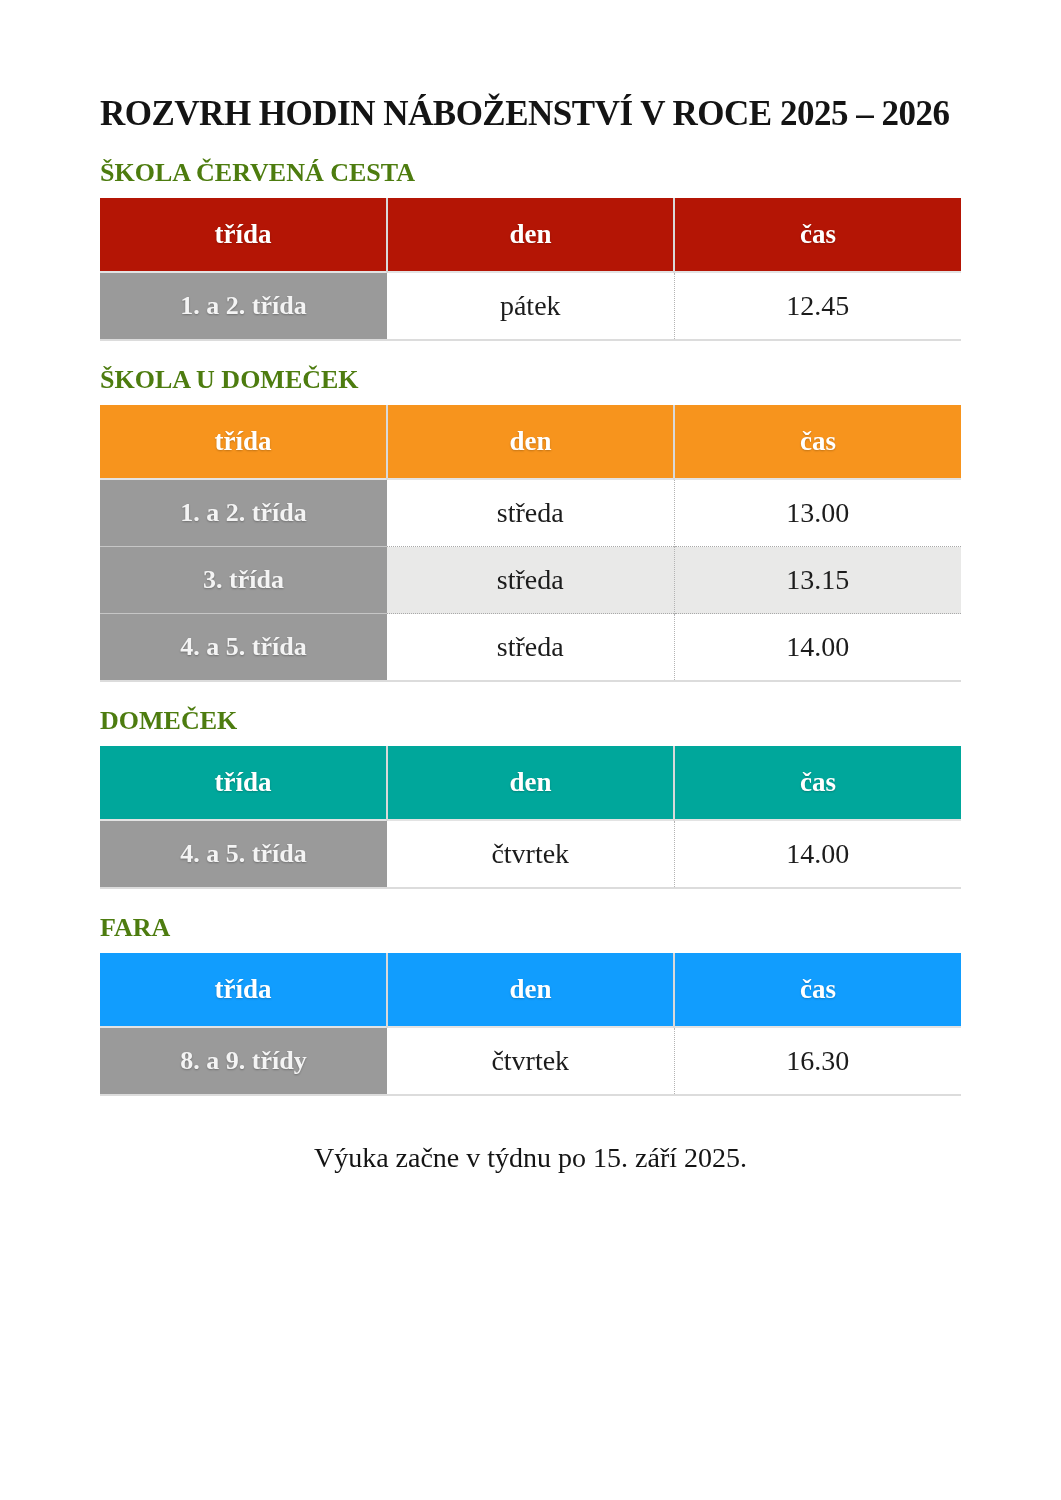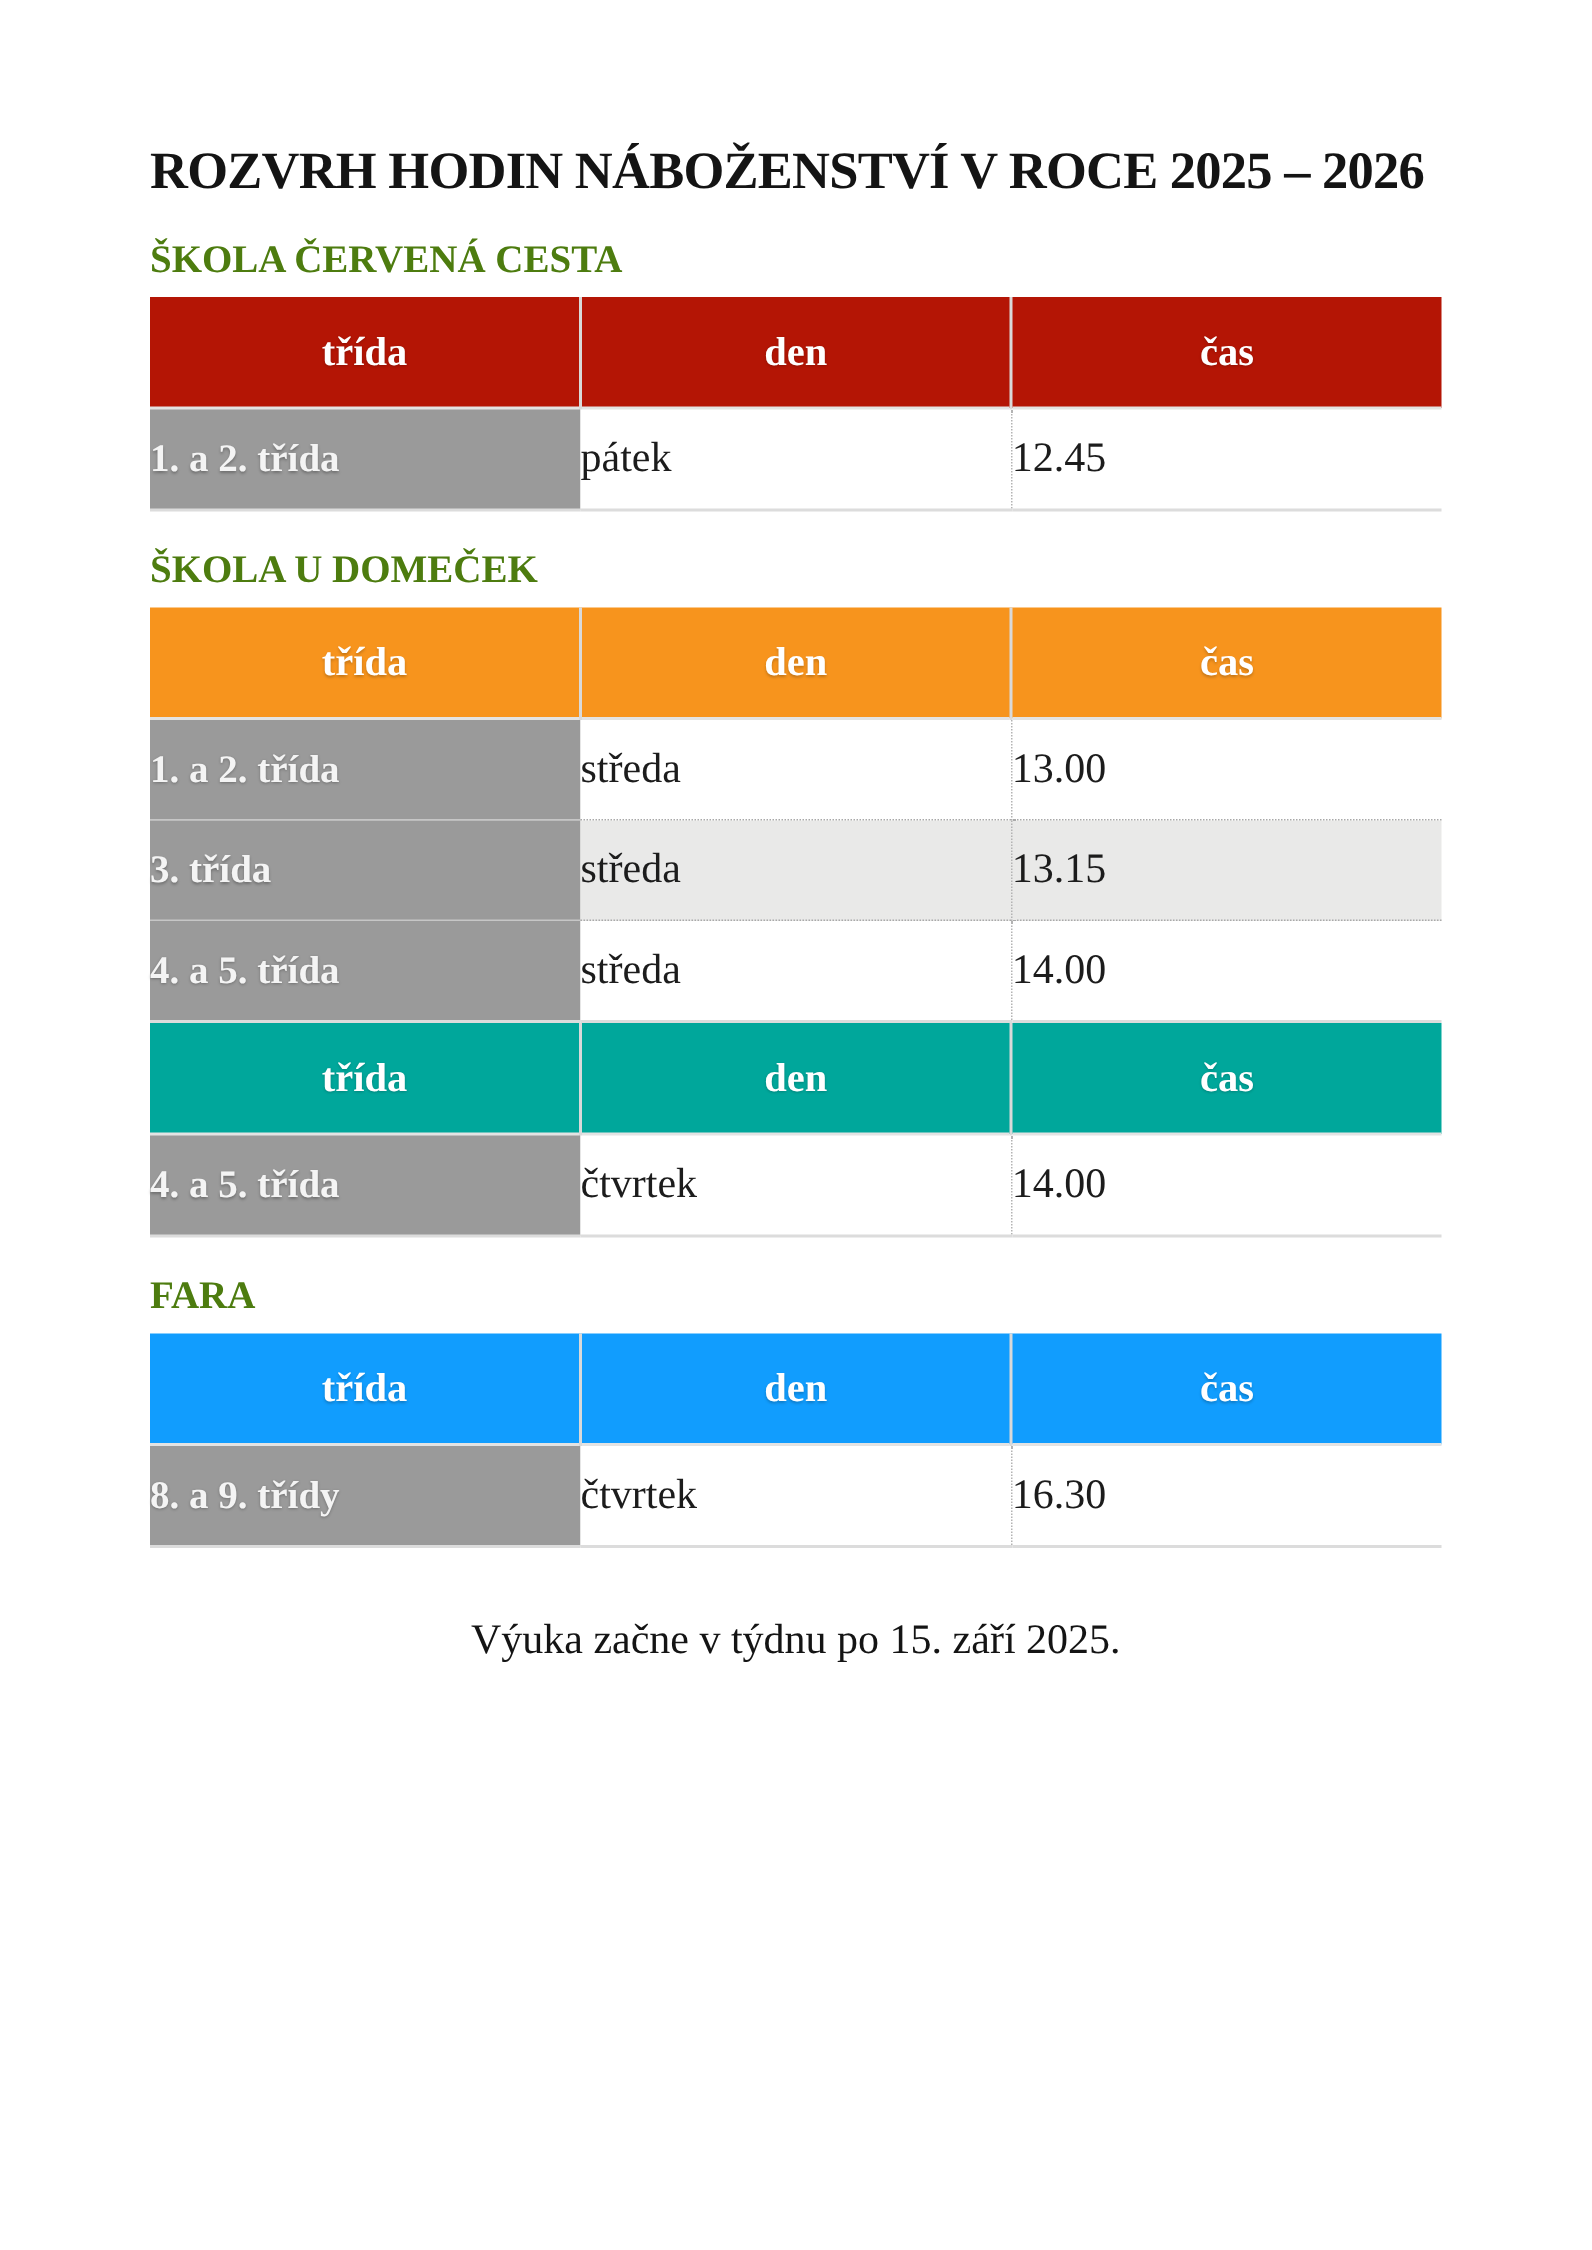--- a/index.html
+++ b/index.html
@@ -47,21 +47,21 @@
     text-align: center;
     vertical-align: middle;
     text-shadow: 0 1px 2px rgba(0,0,0,0.22);
     padding: 0;
   }
   table.schedule th + th {
     border-left: 2px solid #d9d9d9;
   }
   table.schedule td {
     height: 66px;
-    text-align: left;
+    text-align: center;
     vertical-align: middle;
     font-size: 28px;
     padding: 0;
     background: #ffffff;
   }
   table.schedule td.c1 {
     background: var(--col1_gray, #9a9a9a);
     color: #f4f4f4;
     font-weight: bold;
     font-size: 26px;
@@ -144,20 +144,21 @@
         <tr>
           <td class="c1">4. a 5. třída</td>
           <td class="c2">středa</td>
           <td class="c3">14.00</td>
         </tr>
       </tbody>
     </table>
   </section>
 
   <section>
+    <h2 class="section-heading">DOMEČEK</h2>
     <table class="schedule">
       <thead>
         <tr style="background-color: rgb(0, 167, 155);">
           <th>třída</th>
           <th>den</th>
           <th>čas</th>
         </tr>
       </thead>
       <tbody>
         <tr>

